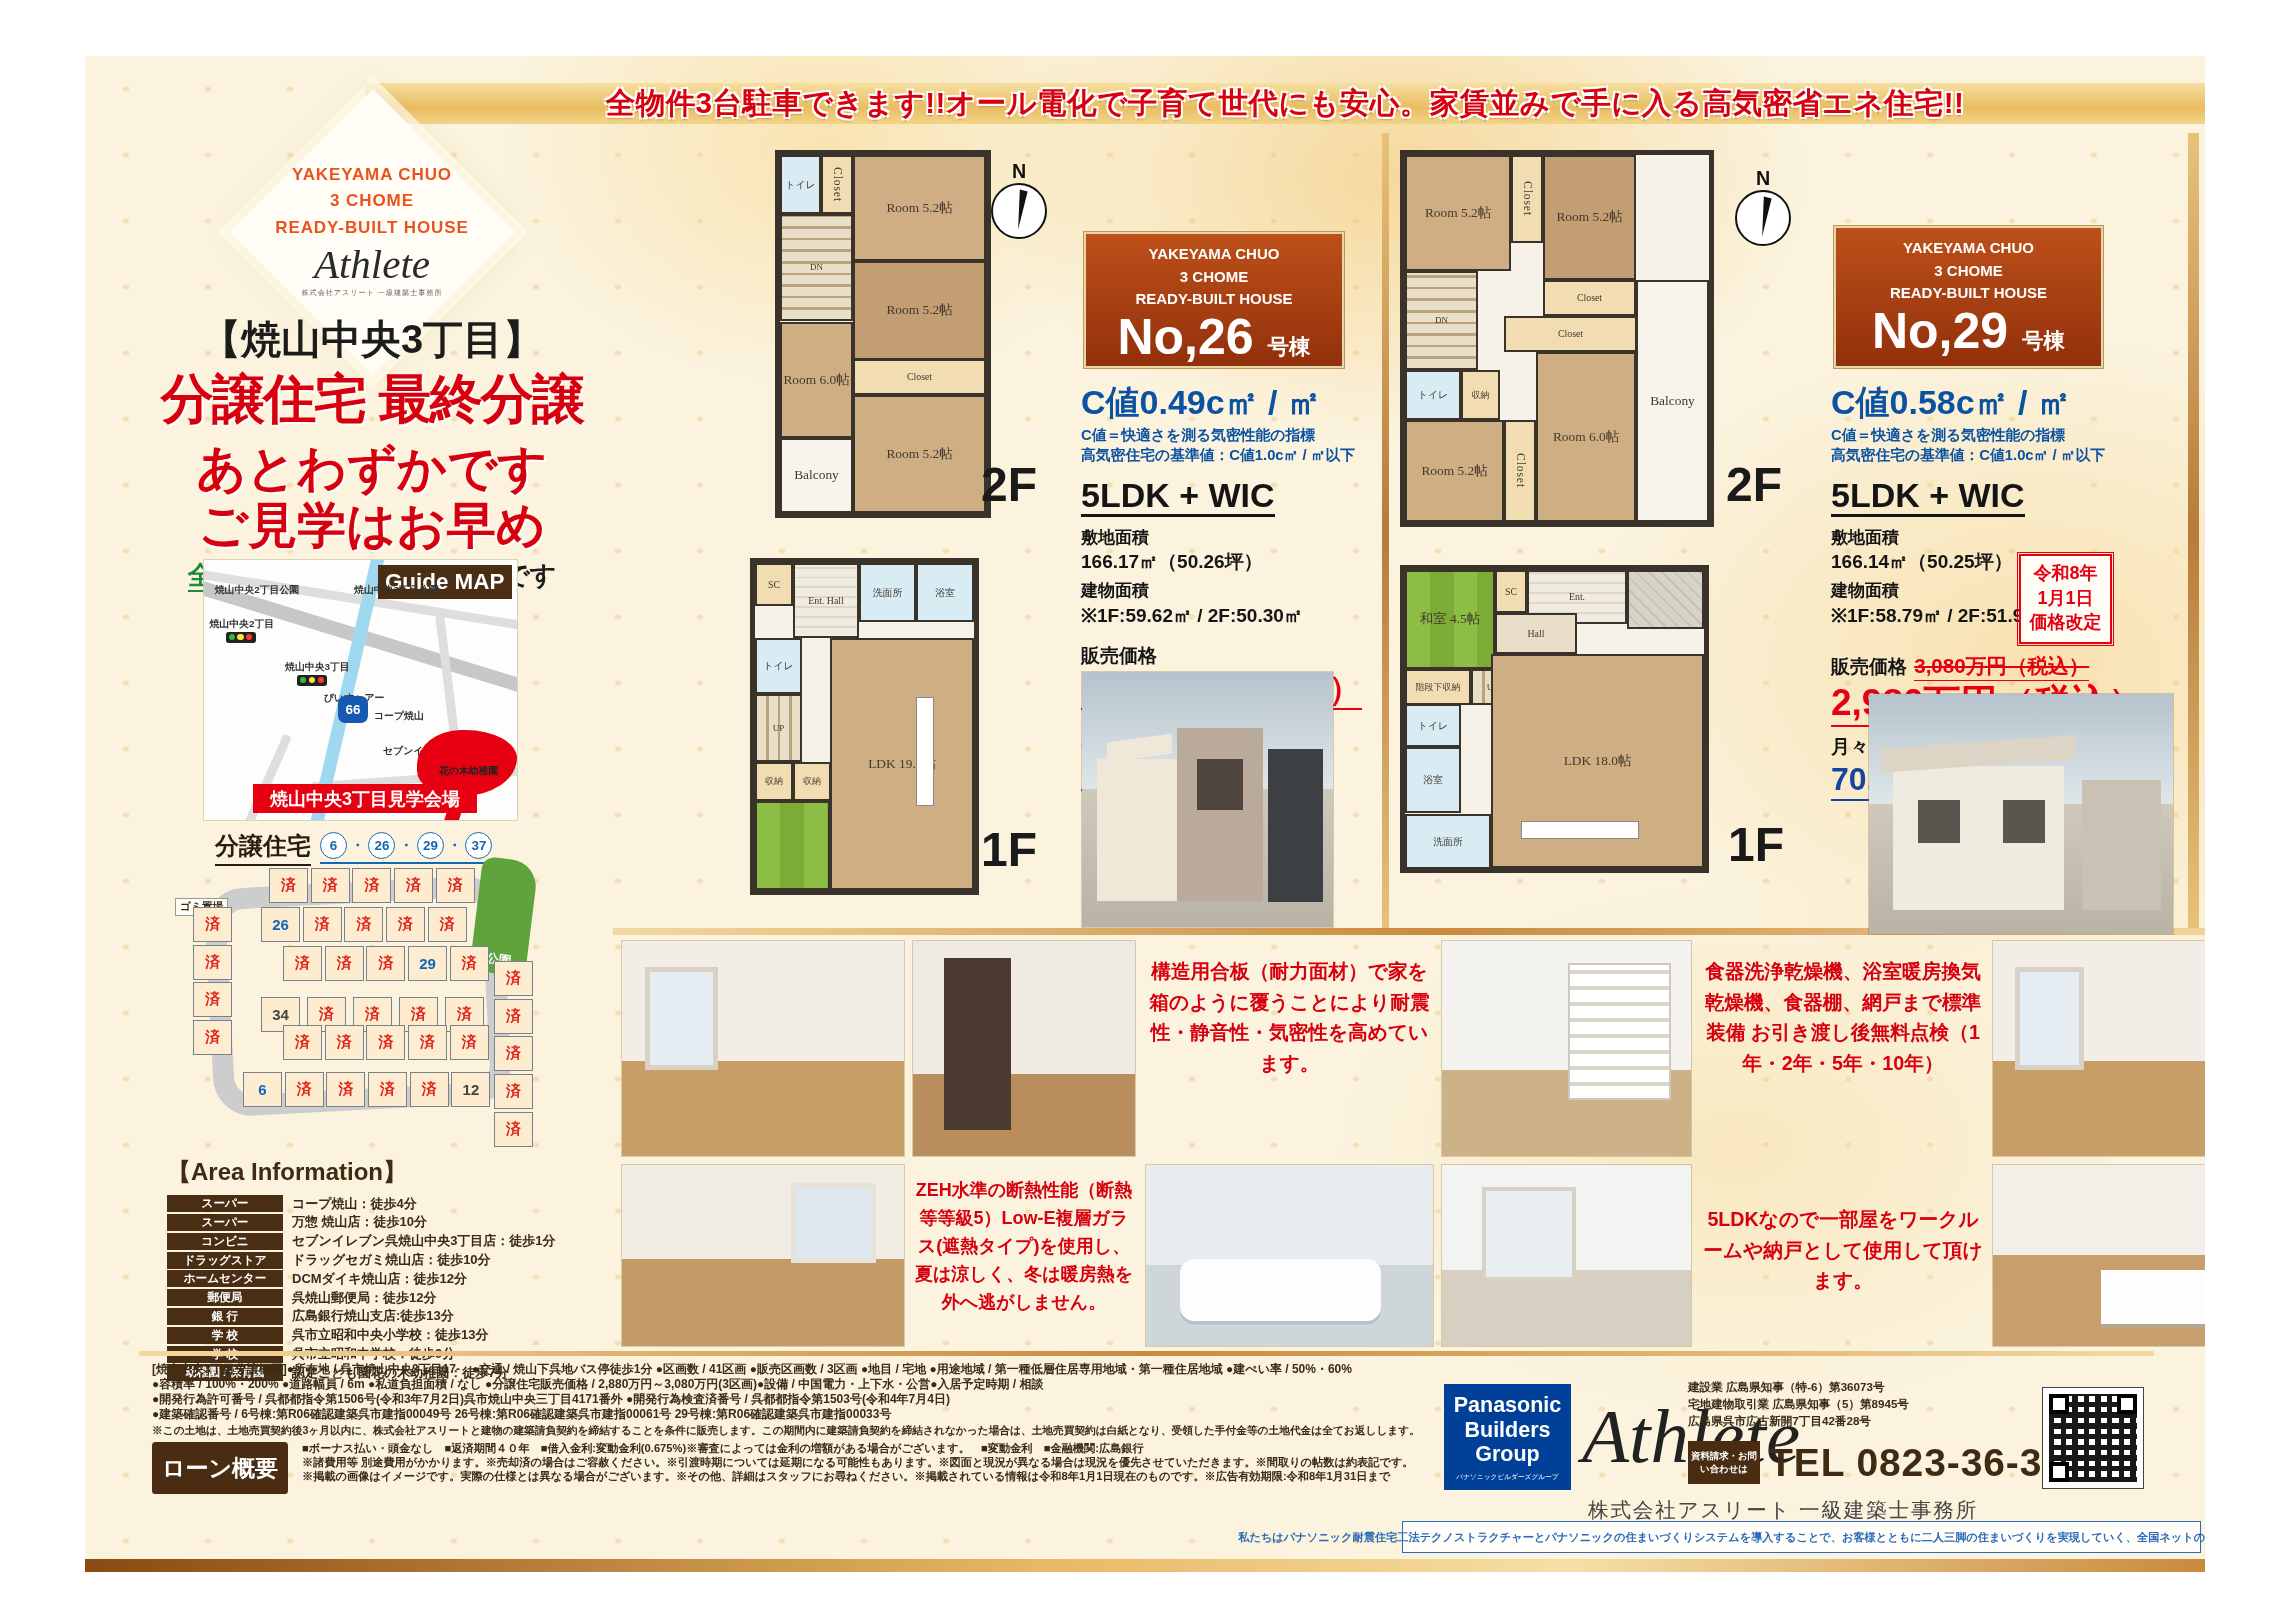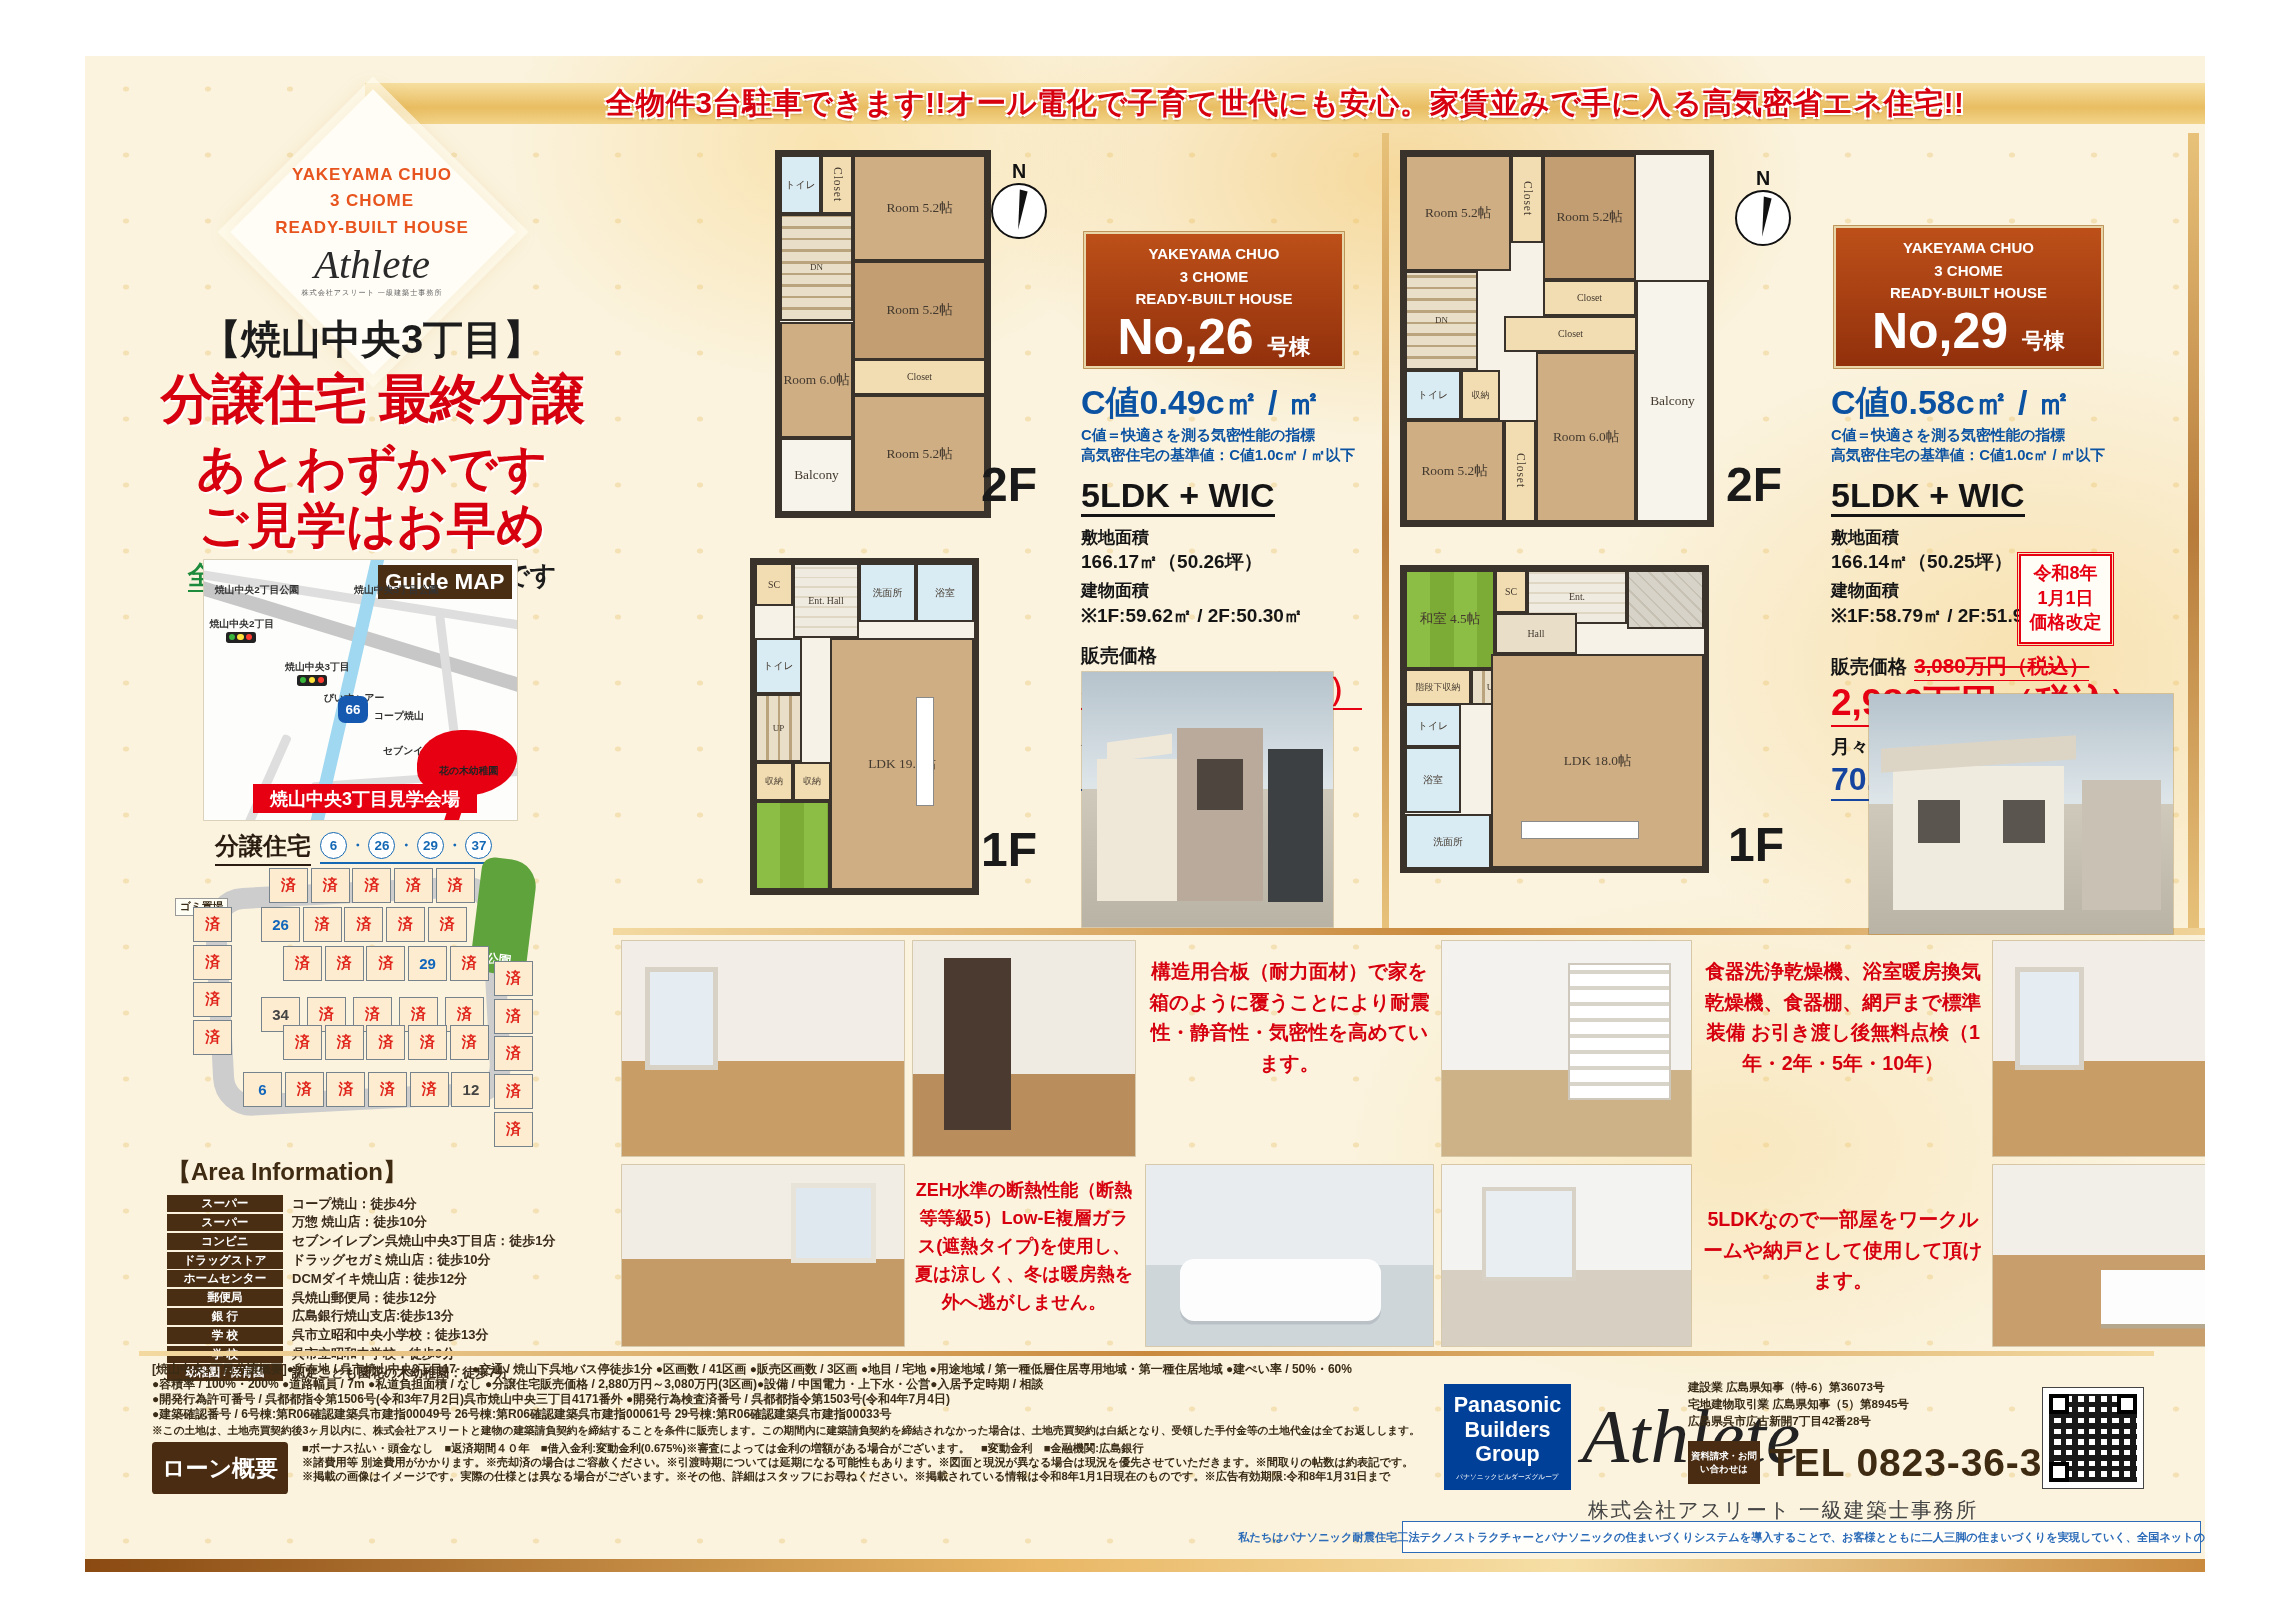--- a/index.html
+++ b/index.html
@@ -577,21 +577,21 @@
   <div class="photo ph-bath" style="left:1061px;top:1109px;width:287px;height:181px;"></div>
   <div class="photo ph-wash" style="left:1357px;top:1109px;width:249px;height:181px;"></div>
   <div class="blurb" style="left:1617px;top:1148px;width:282px;">5LDKなので一部屋をワークルームや納戸として使用して頂けます。</div>
   <div class="photo ph-kitchen" style="left:1908px;top:1109px;width:269px;height:181px;"></div>
 
   <div class="hdiv" style="left:54px;top:1295px;width:2015px;height:5.4px;"></div>
 
   <div class="abs" style="left:67px;top:1306px;width:1290px;">
 
   <div class="fline">[焼山中央3丁目分譲概要]●所在地 / 呉市焼山中央3丁目17-　●交通 / 焼山下呉地バス停徒歩1分 ●区画数 / 41区画 ●販売区画数 / 3区画 ●地目 / 宅地 ●用途地域 / 第一種低層住居専用地域・第一種住居地域 ●建ぺい率 / 50%・60%</div>
-        <div class="fline">●容積率 / 100%・200% ●道路幅員 / 7m ●私道負担面積 / なし ●分譲住宅販売価格 / 2,880万円～3,080万円(3区画)●設備 / 中国電力・上下水・公営●入居予定時期 / 相談</div>
+        <div class="fline">●容積率 / 100%・200% ●道路幅員 / 6m ●私道負担面積 / なし ●分譲住宅販売価格 / 2,880万円～3,080万円(3区画)●設備 / 中国電力・上下水・公営●入居予定時期 / 相談</div>
         <div class="fline">●開発行為許可番号 / 呉都都指令第1506号(令和3年7月2日)呉市焼山中央三丁目4171番外 ●開発行為検査済番号 / 呉都都指令第1503号(令和4年7月4日)</div>
         <div class="fline">●建築確認番号 / 6号棟:第R06確認建築呉市建指00049号 26号棟:第R06確認建築呉市建指00061号 29号棟:第R06確認建築呉市建指00033号</div>
       </div>
   <div class="fnote" style="left:67px;top:1368px;">※この土地は、土地売買契約後3ヶ月以内に、株式会社アスリートと建物の建築請負契約を締結することを条件に販売します。この期間内に建築請負契約を締結されなかった場合は、土地売買契約は白紙となり、受領した手付金等の土地代金は全てお返しします。</div>
 
   <div class="loanbox" style="left:67px;top:1386px;width:136px;height:52px;">ローン概要</div>
   <div class="abs loanlines" style="left:217px;top:1385px;width:1137px;">
 
   <div class="fline">■ボーナス払い・頭金なし　■返済期間４０年　■借入金利:変動金利(0.675%)※審査によっては金利の増額がある場合がございます。　■変動金利　■金融機関:広島銀行</div>
         <div class="fline">※諸費用等 別途費用がかかります。※売却済の場合はご容赦ください。※引渡時期については延期になる可能性もあります。※図面と現況が異なる場合は現況を優先させていただきます。※間取りの帖数は約表記です。</div>

